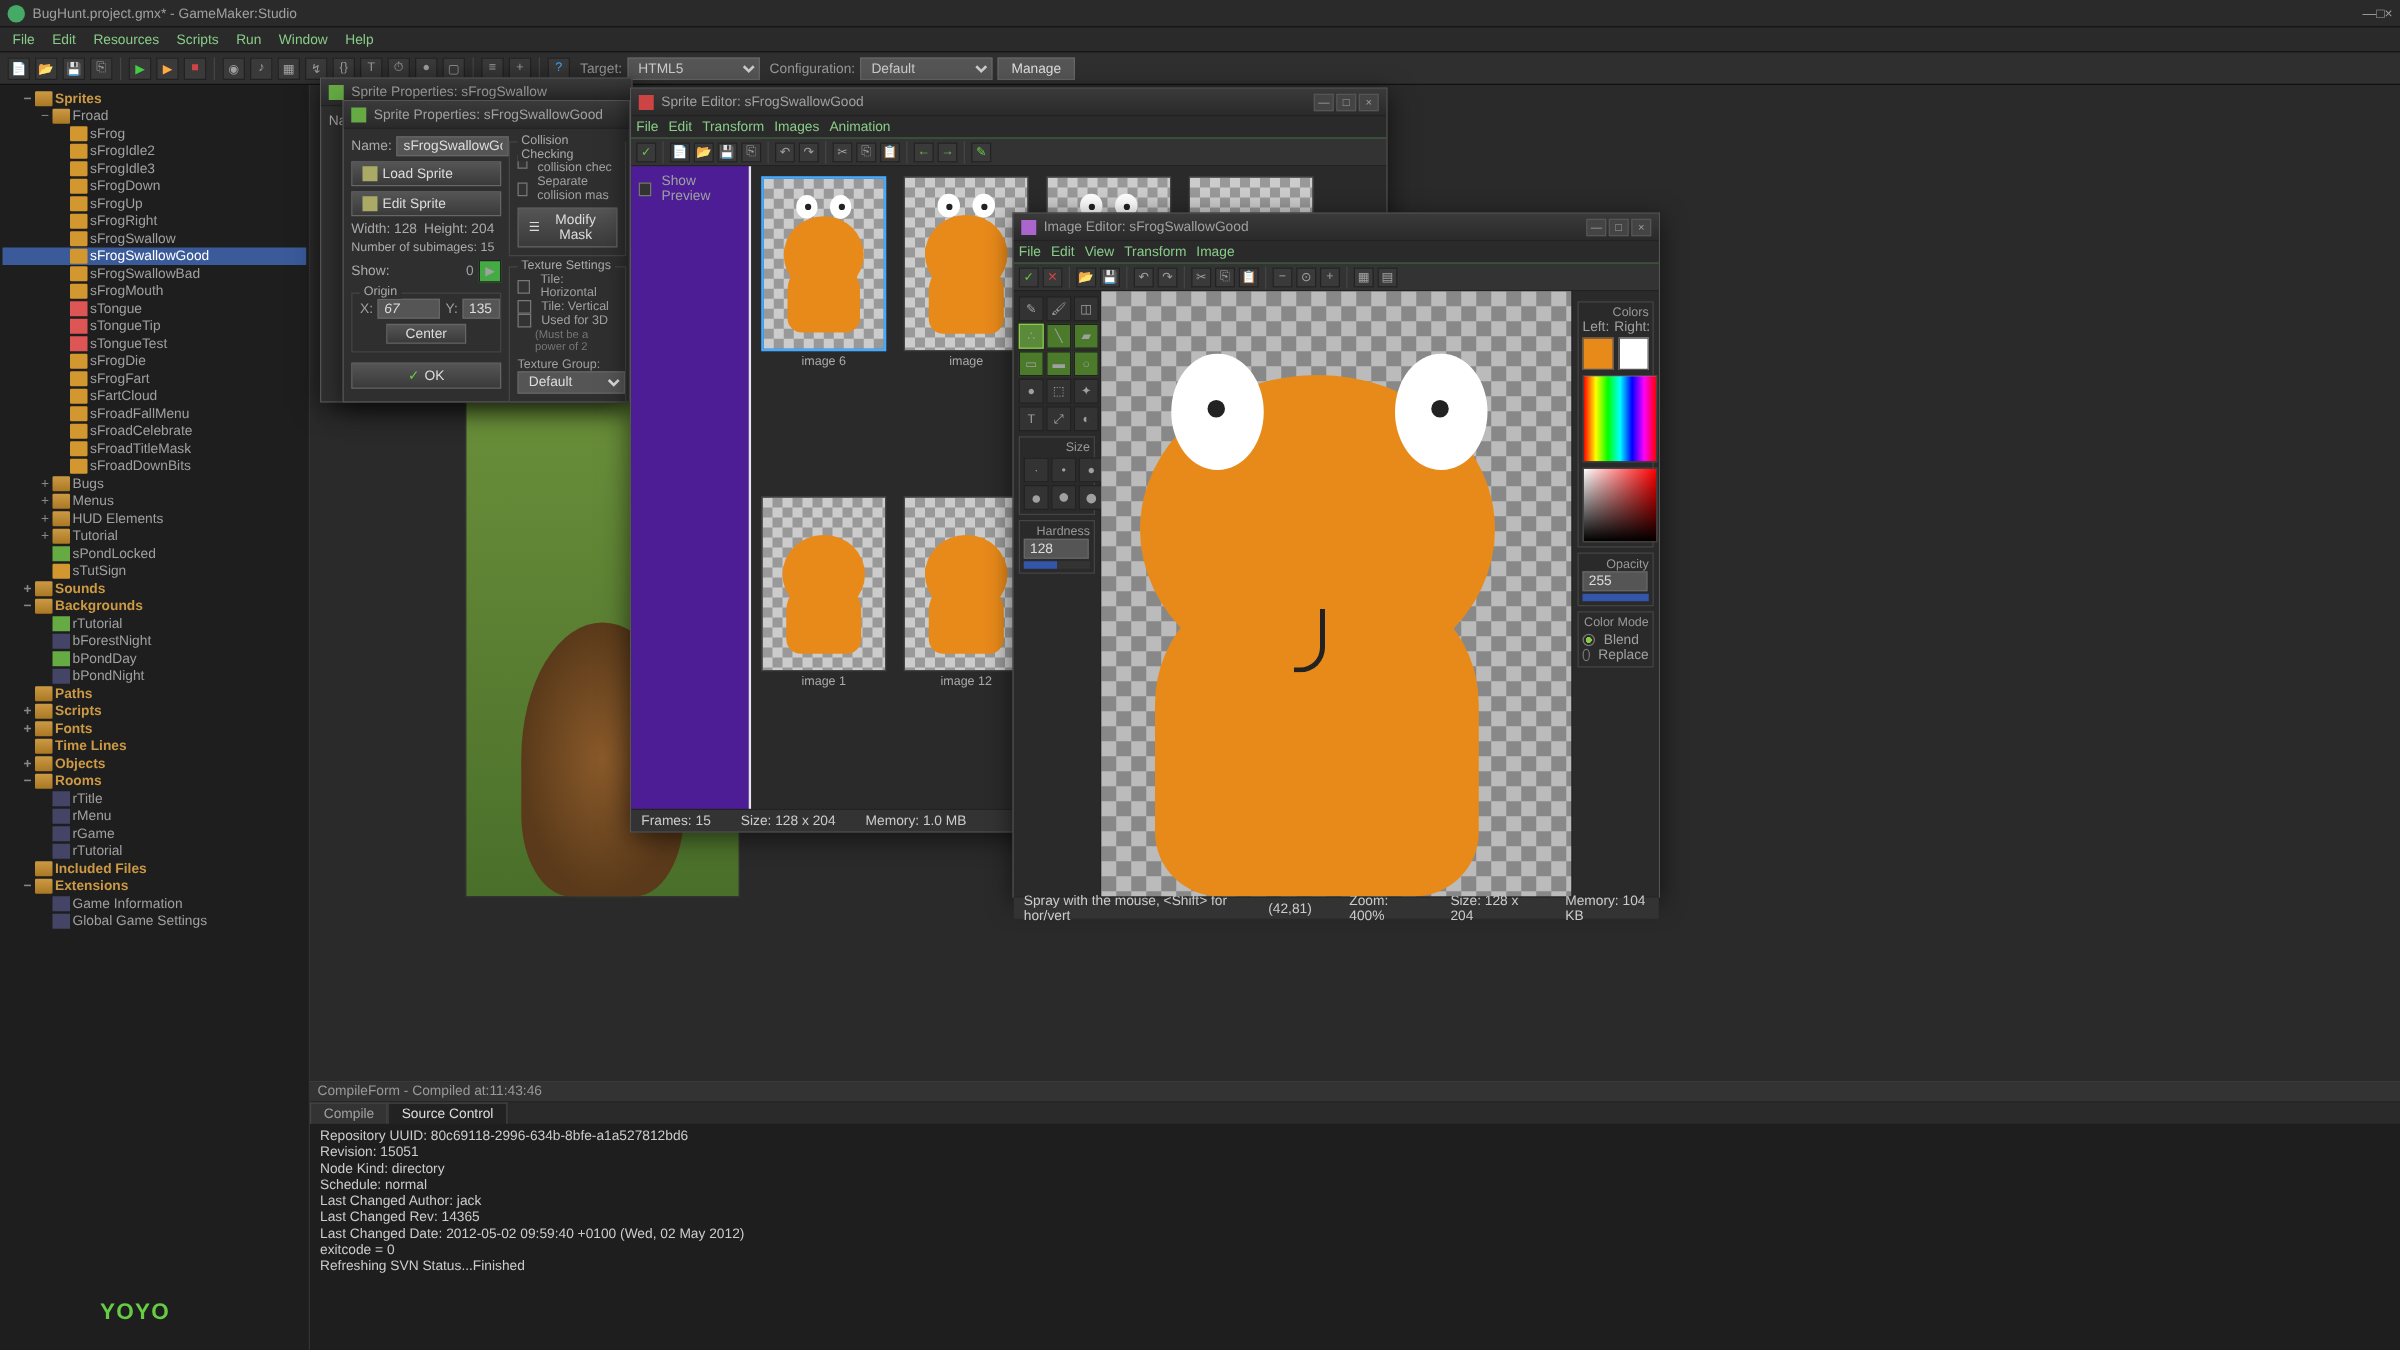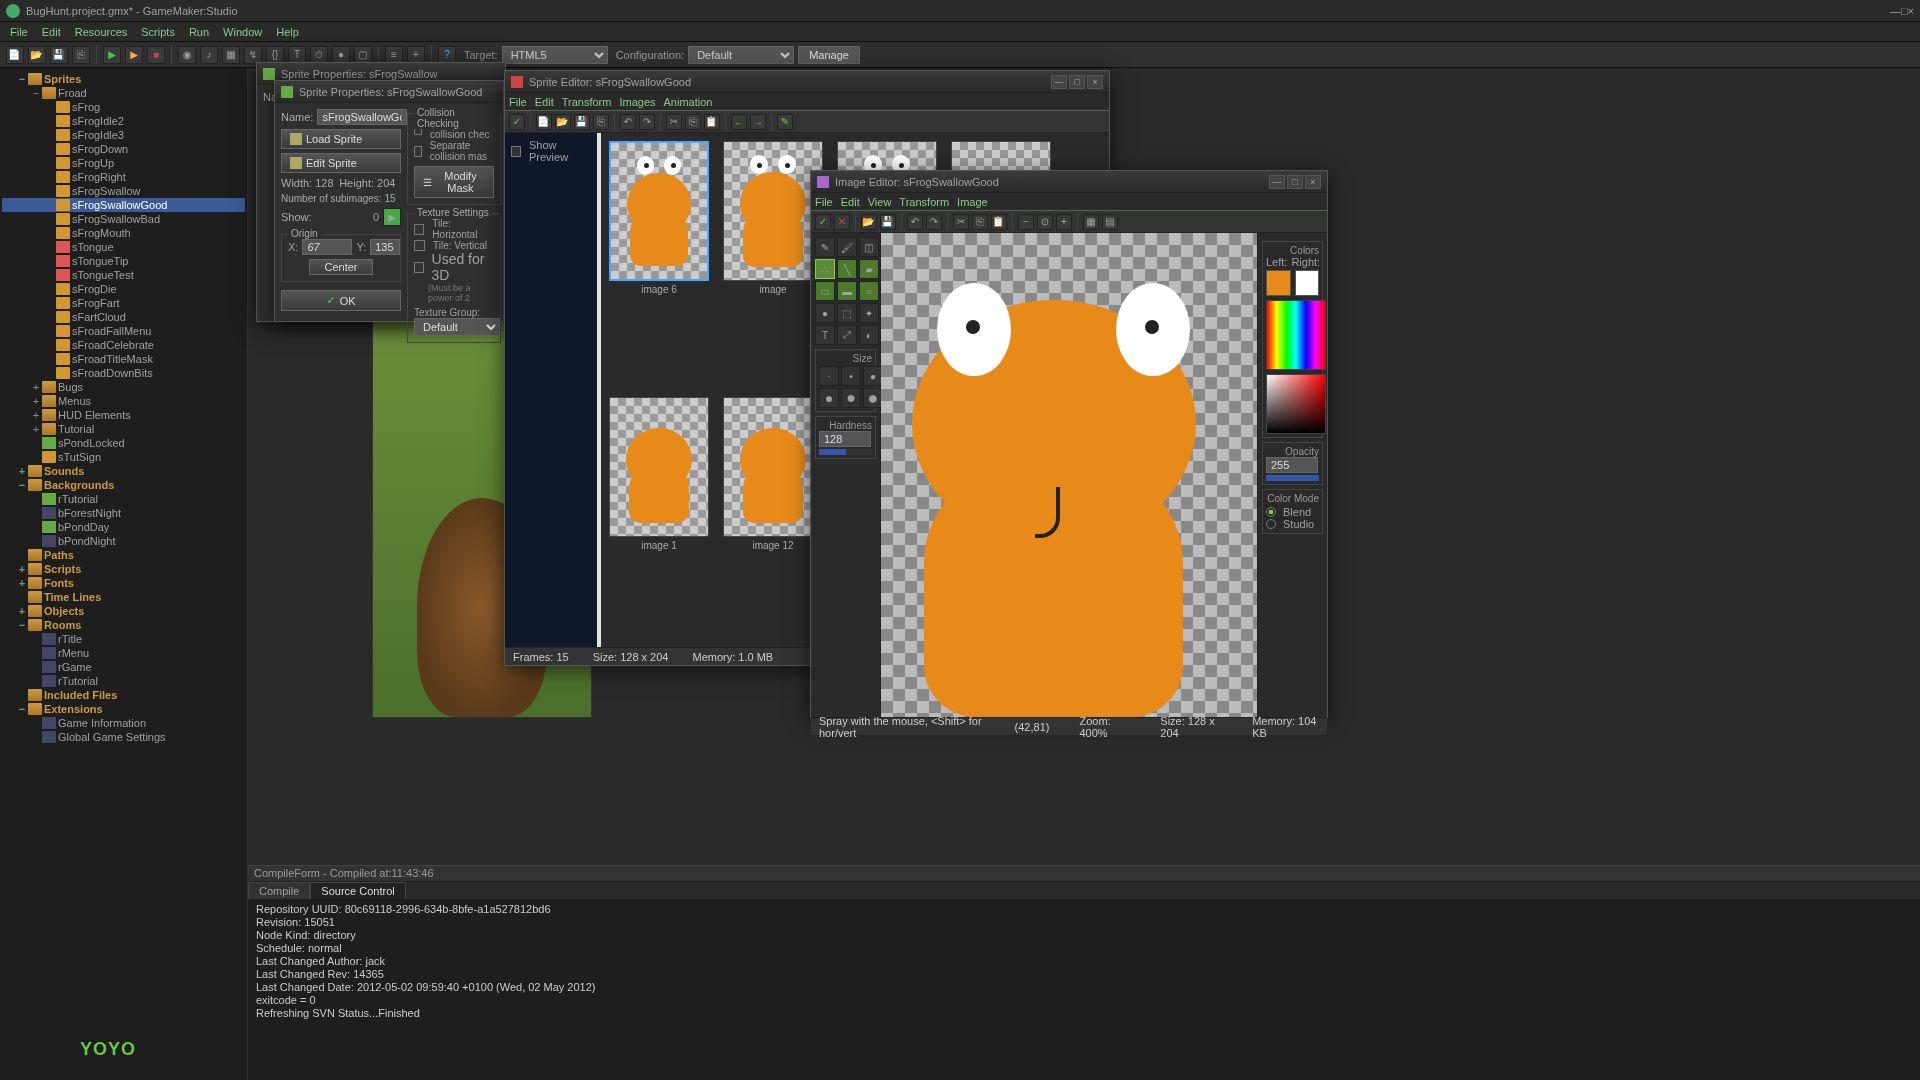--- a/index.html
+++ b/index.html
@@ -502,21 +502,21 @@
         <div class="props-row">
             <span class="checkbox"></span>
             <span style="font-size:10px">Tile: Horizontal</span>
           </div>
         <div class="props-row">
             <span class="checkbox"></span>
             <span style="font-size:10px">Tile: Vertical</span>
           </div>
         <div class="props-row">
             <span class="checkbox"></span>
-            <span style="font-size:14px">Used for 3D</span>
+            <span style="font-size:10px">Used for 3D</span>
           </div>
         <div style="font-size:9px;color:#777;padding-left:14px">(Must be a power of 2</div>
         <div style="font-size:10px;margin-top:4px">Texture Group:</div>
         <select class="props-input" style="width:86px"><option>Default</option></select>
       </div>
     </div>
   </div>
 </div>
 
 <div class="win" style="left:504px; top:70px; width:606px; height:596px;">
@@ -549,21 +549,21 @@
     <div class="tbtn">✂</div>
     <div class="tbtn">⎘</div>
     <div class="tbtn">📋</div>
       <div class="tsep"></div>
     <div class="tbtn" style="color:#6c4">←</div>
     <div class="tbtn" style="color:#6c4">→</div>
       <div class="tsep"></div>
     <div class="tbtn" style="color:#6c4">✎</div>
   </div>
   <div style="display:flex;height:calc(100% - 80px)">
-    <div style="width:96px;background:#0f172a;padding:6px;border-right:4px solid #e5e5e5">
+    <div style="width:96px;background:#4c1d95;padding:6px;border-right:2px solid #e5e5e5">
       <div class="props-row">
           <span class="checkbox"></span>
           <span>Show Preview</span>
         </div>
     </div>
     <div class="sprite-grid" style="flex:1">
       <div class="sprite-thumb sel">
           <div class="sprite-thumb-img">
             <div class="frog">
               <div class="frog-body"></div>
@@ -763,21 +763,21 @@
         <div style="height:6px;background:#35a;margin-top:2px"></div>
       </div>
       <div class="tool-section">
         <div class="tool-section-label">Color Mode</div>
         <div class="props-row" style="margin-top:2px">
             <span class="radio on"></span>
             <span>Blend</span>
           </div>
         <div class="props-row">
             <span class="radio"></span>
-            <span>Studio</span>
+            <span>Replace</span>
           </div>
       </div>
     </div>
   </div>
   <div class="imged-status">
     <span>Spray with the mouse, &lt;Shift&gt; for hor/vert</span>
     <span>(42,81)</span>
     <span>Zoom: 400%</span>
     <span>Size: 128 x 204</span>
     <span>Memory: 104 KB</span>

